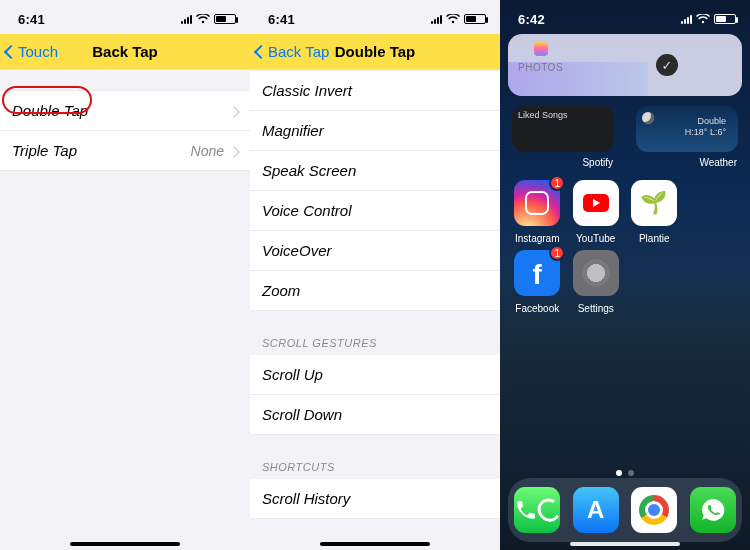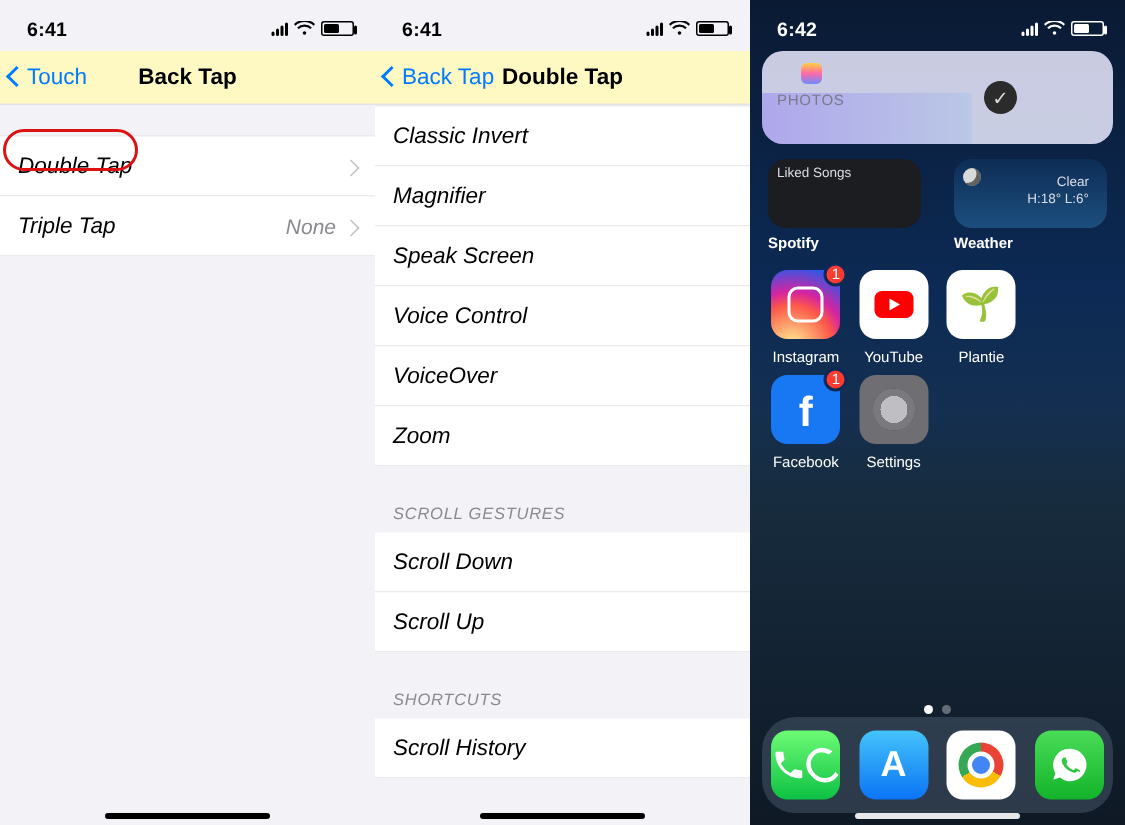--- a/index.html
+++ b/index.html
@@ -11,21 +11,21 @@
   .phone.p3 { background: linear-gradient(#0a1a33 0%, #0c2a55 35%, #142f50 50%, #172c3e 60%, #0f1926 100%); }
   
   .status { height: 34px; display: flex; align-items: center; justify-content: space-between; padding: 4px 14px 0 18px; font-size: 13px; font-weight: 600; }
   .status .time { letter-spacing: 0.2px; }
   .status .right { display: flex; align-items: center; gap: 4px; }
   .p3 .status { color: #fff; }
   .battery-pill { width: 22px; height: 10px; border: 1px solid currentColor; border-radius: 2px; position: relative; }
   .battery-pill::after { content:""; position:absolute; right:-3px; top:2px; width:2px; height:6px; background: currentColor; border-radius:1px; }
   .battery-fill { position:absolute; left:1px; top:1px; bottom:1px; width:50%; background: currentColor; border-radius:1px; }
   
-  .navhead { height: 36px; background: #fef9c3; display:flex; align-items:center; justify-content:center; position:relative; border-bottom:1px solid #e3e3e6; }
+  .navhead { height: 36px; background: #fde047; display:flex; align-items:center; justify-content:center; position:relative; border-bottom:1px solid #e3e3e6; }
   .navhead .title { font-size: 15px; font-weight: 600; }
   .navhead .back { position:absolute; left:6px; display:flex; align-items:center; gap:2px; color:#007aff; font-size:15px; }
   .chev-left::before { content:""; display:inline-block; width:8px; height:8px; border-left:2px solid #007aff; border-bottom:2px solid #007aff; transform:rotate(45deg); }
   
   .group { margin-top: 20px; font-style: italic; }
   .group.tight { margin-top: 0; }
   .group .header { font-size: 11px; color:#8a8a8e; letter-spacing:0.5px; padding:6px 12px; text-transform:uppercase; }
   .row { background:#fff; padding: 11px 12px; font-size:15px; border-bottom:1px solid #eceaed; display:flex; align-items:center; justify-content:space-between; position:relative; }
   .row:first-of-type { border-top:1px solid #eceaed; }
   .row .detail { color:#8a8a8e; font-size:14px; display:flex; align-items:center; gap:6px; }
@@ -43,21 +43,21 @@
   .p3 .notif::before { content:""; position:absolute; left:0; bottom:0; width:60%; height:55%; background:linear-gradient(90deg,#7a5cff55,#5aa6ff22); border-bottom-left-radius:14px; }
   .notif .app { position:absolute; left:10px; top:8px; display:flex; align-items:center; gap:6px; font-size:10px; color:#7a7a8a; letter-spacing:.5px; }
   .notif .app .dot { width:14px; height:14px; border-radius:4px; background:linear-gradient(#ffcf3e,#ff6aa8,#6a8bff); }
   .notif .check { position:absolute; right:64px; top:50%; transform:translateY(-50%); width:22px; height:22px; background:#2b2b2b; border-radius:50%; display:flex; align-items:center; justify-content:center; color:#d9d9d9; font-size:13px; }
   .hs { position:absolute; left:0; right:0; bottom:0; top:34px; padding:0 12px; }
   .hs-row { display:flex; justify-content:space-between; align-items:flex-start; }
   .hs-row.widgets { margin-top:72px; }
   .widget { width:102px; height:46px; border-radius:12px; position:relative; }
   .widget.spotify { background:#1b1d20; }
   .widget.weather { background:linear-gradient(#0d2d55,#1c4e7e); }
-  .widget .label { position:absolute; bottom:-16px; left:0; right:1px; text-align:left; color:#fff; font-size:10px;font-weight:bold; }
+  .widget .label { position:absolute; bottom:-16px; left:0; right:1px; text-align:right; color:#fff; font-size:10px; }
   .widget .inner { color:#dcdce6; font-size:9px; padding:4px 6px; line-height:1.25; }
   .widget .moon { width:12px; height:12px; border-radius:50%; background:#d9d9d9; position:absolute; left:6px; top:6px; box-shadow:inset -3px -2px 0 0 rgba(0,0,0,.55); }
   .widget .wt { position:absolute; right:6px; top:6px; text-align:right; }
   .icon-grid { display:grid; grid-template-columns:repeat(4,1fr); gap:6px 8px; margin-top:22px; }
   .app { display:flex; flex-direction:column; align-items:center; }
   .app .tile { width:46px; height:46px; border-radius:11px; position:relative; display:flex; align-items:center; justify-content:center; }
   .app .name { color:#fff; font-size:10px; margin-top:7px; }
   .app .badge { position:absolute; top:-5px; right:-5px; width:16px; height:16px; background:#ff3b30; border-radius:50%; color:#fff; font-size:10px; display:flex; align-items:center; justify-content:center; border:2px solid #0c2a55; }
   .tile.insta { background:radial-gradient(circle at 30% 110%,#fdf497 0%,#fd5949 45%,#d6249f 60%,#285aeb 90%); }
   .tile.insta::after { content:""; width:20px; height:20px; border:2.5px solid #fff; border-radius:7px; }
@@ -188,24 +188,24 @@
         <div class="row">
             <span>VoiceOver</span>
           </div>
         <div class="row">
             <span>Zoom</span>
           </div>
       </div>
       <div class="group">
         <div class="header">SCROLL GESTURES</div>
         <div class="row">
+            <span>Scroll Up</span>
+          </div>
+        <div class="row">
             <span>Scroll Down</span>
-          </div>
-        <div class="row">
-            <span>Scroll Up</span>
           </div>
       </div>
       <div class="group">
         <div class="header">SHORTCUTS</div>
         <div class="row">
             <span>Scroll History</span>
           </div>
 
       </div>
     </div>
@@ -241,21 +241,21 @@
 
     <div class="hs">
       <div class="hs-row widgets">
         <div class="widget spotify">
           <div class="inner">Liked Songs</div>
           <div class="label">Spotify</div>
         </div>
         <div class="widget weather">
           <span class="moon"></span>
           <div class="inner wt">
-            <div>Clear</div>
+            <div>Double</div>
             <div>H:18° L:6°</div>
           </div>
           <div class="label">Weather</div>
         </div>
       </div>
 
       <div class="icon-grid" id="grid1" style="margin-top:28px;">
           <div class="app">
             <div class="tile insta">
               <span class="badge">1</span>

